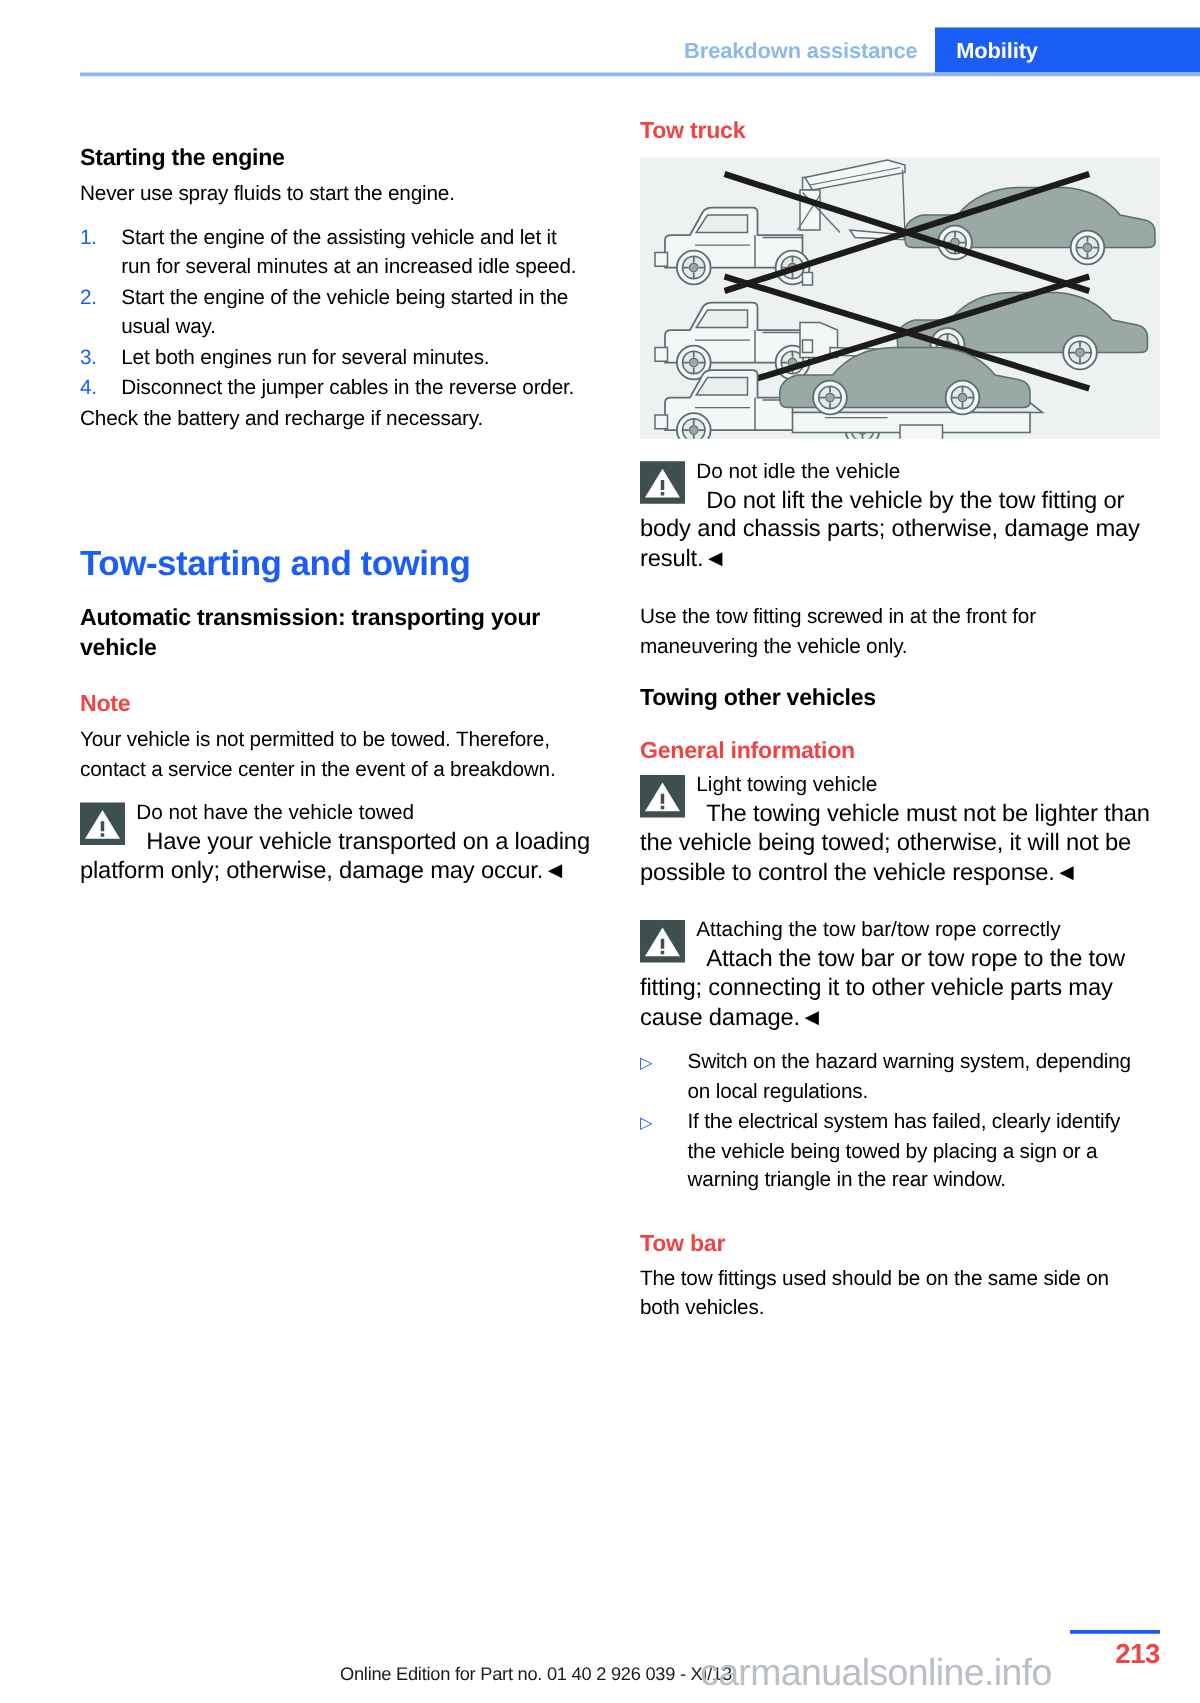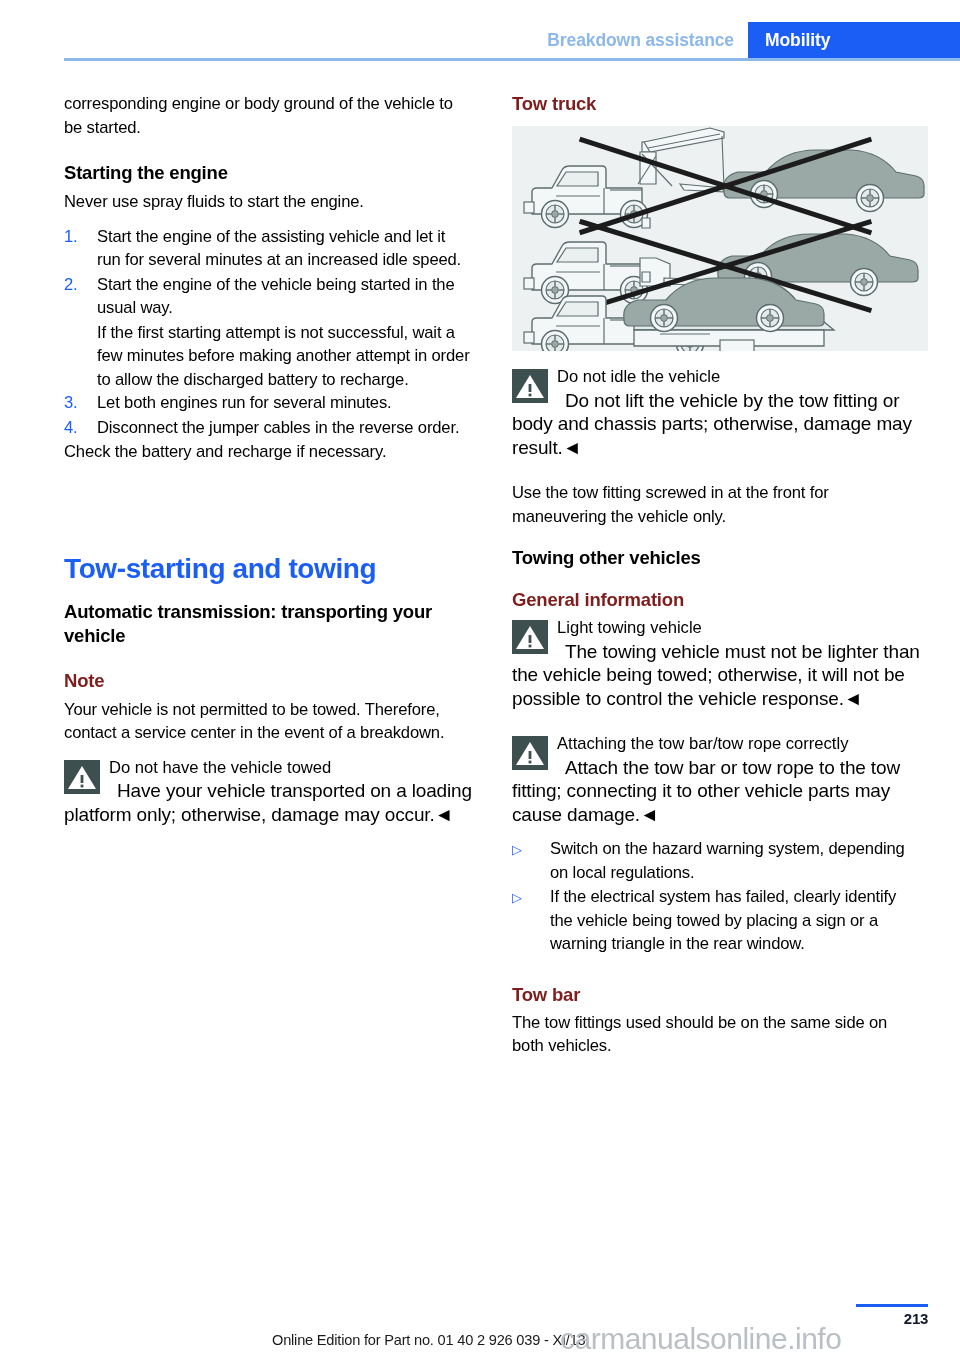--- a/index.html
+++ b/index.html
@@ -86,21 +86,21 @@
     margin-top: 40px;
   }
   h2.section-title {
     color: #000000;
     font-size: 18.5px;
     font-weight: bold;
     line-height: 24px;
     letter-spacing: -0.2px;
   }
   h3.sub-title {
-    color: #7f1d1d;
+    color: #ef4444;
     font-size: 18.5px;
     font-weight: bold;
     line-height: 24px;
     letter-spacing: -0.2px;
   }
 
   
   .numlist { list-style: none; }
   .numlist li {
     display: flex;
@@ -182,23 +182,23 @@
     left: 856px;
     top: 1304px;
     width: 72px;
     height: 3px;
     background: #1b5ef5;
   }
   .page-number {
     position: absolute;
     right: 32px;
     top: 1310px;
-    font-size: 15px;
-    font-weight: bold;
-    color: #0f172a;
+    font-size: 22px;
+    font-weight: bold;
+    color: #ef4444;
     letter-spacing: -0.3px;
   }
   .edition-note {
     position: absolute;
     left: 272px;
     top: 1332px;
     font-size: 14.6px;
     color: #1a1a1a;
     letter-spacing: -0.2px;
     white-space: nowrap;
@@ -219,21 +219,20 @@
 <div class="page">
 
   <div class="header">
     <div class="header-chapter">Breakdown assistance</div>
     <div class="header-section">Mobility</div>
   </div>
   <div class="header-rule"></div>
 
   <div class="col col-left">
 
-    <p class="para">corresponding engine or body ground of the vehicle to be started.</p>
 
     <div class="gap-md"></div>
 
     <h2 class="section-title">Starting the engine</h2>
 
     <div style="height:5px"></div>
     <p class="para">Never use spray fluids to start the engine.</p>
 
     <div class="gap-sm"></div>
 
@@ -241,21 +240,20 @@
       <li>
         <span class="num">1.</span>
         <span class="itemtext">Start the engine of the assisting vehicle and let it run for several minutes at an increased idle speed.</span>
       </li>
       <li>
         <span class="num">2.</span>
         <span class="itemtext">Start the engine of the vehicle being started in the usual way.</span>
       </li>
     </ul>
 
-    <p class="para cont-para">If the first starting attempt is not successful, wait a few minutes before making another attempt in order to allow the discharged battery to recharge.</p>
 
     <ul class="numlist">
       <li>
         <span class="num">3.</span>
         <span class="itemtext">Let both engines run for several minutes.</span>
       </li>
       <li>
         <span class="num">4.</span>
         <span class="itemtext">Disconnect the jumper cables in the reverse order.</span>
       </li>

